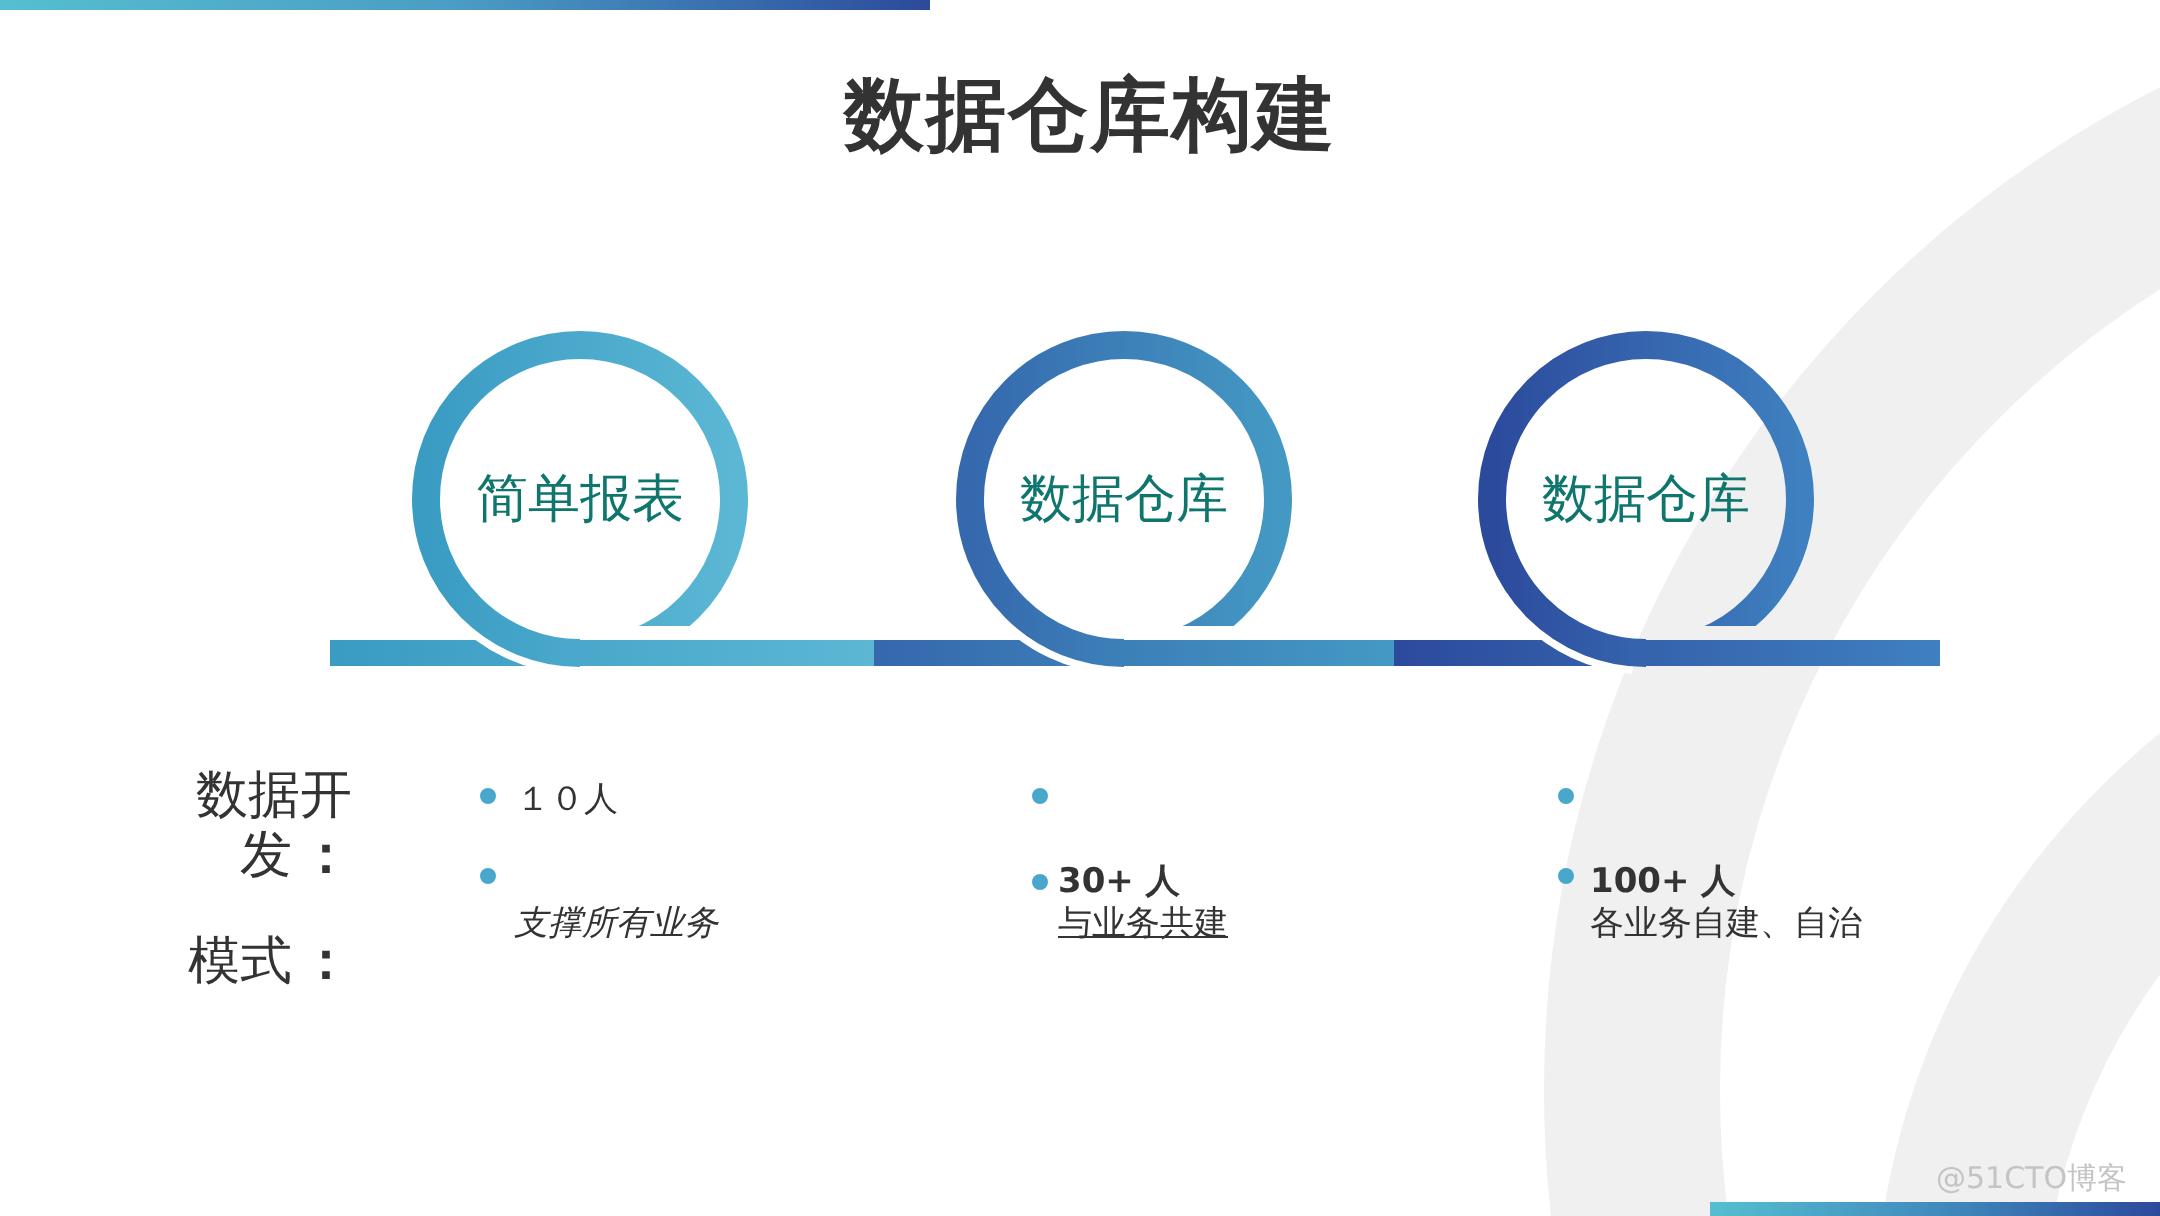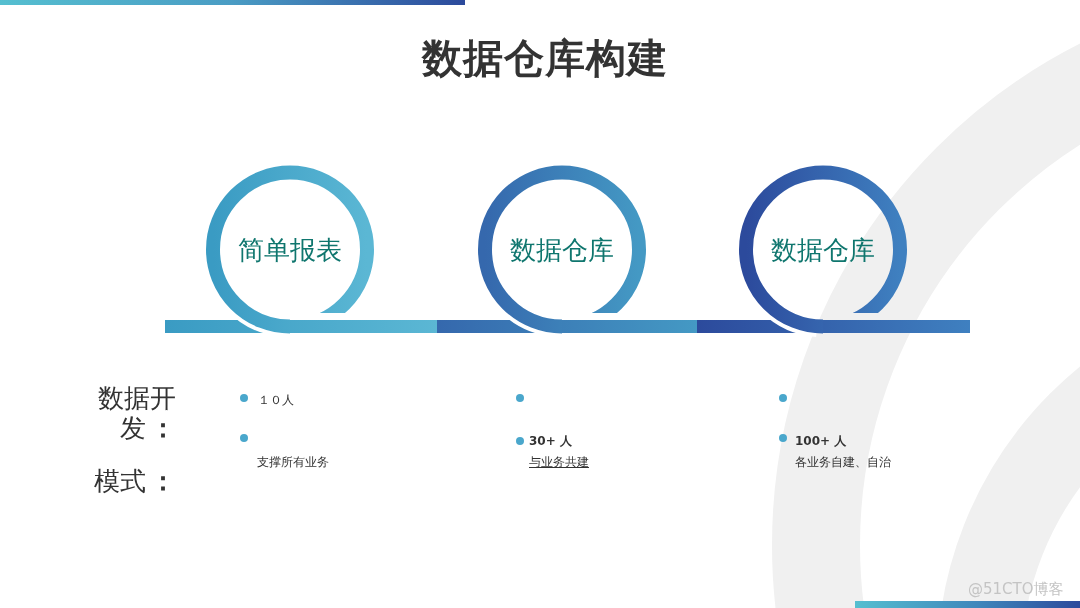--- a/index.html
+++ b/index.html
@@ -31,21 +31,21 @@
     .row-label {
       position: absolute; font-size: 26px; line-height: 30px; color: #333333;
       text-align: right; width: 120px; left: 56px;
     }
     .row-label .colon { font-weight: bold; margin-left: 4px; }
     .bullet {
       position: absolute; width: 8px; height: 8px; border-radius: 50%;
       background: #4aa7cc;
     }
     .item-text {
-      position: absolute; font-size: 12px; line-height: 22px; color: #333333;
+      position: absolute; font-size: 17px; line-height: 22px; color: #333333;
       white-space: nowrap;
       text-align: center;
     }
     .item-text.bold { font-weight: bold; margin-top: 41px; }
     .watermark {
       position: absolute; left: 968px; top: 579px; font-size: 15px; line-height: 20px;
       color: #c4c4c4; white-space: nowrap; text-align: right;
     }
   </style>
 </head>
@@ -117,21 +117,21 @@
 <div class="row-label" style="top:383px;">
   <span>数据开发</span><span class="colon">：</span>
 </div>
 <div class="row-label" style="top:466px;text-align:right;">
   <span>模式</span><span class="colon">：</span>
 </div>
 
 <div class="bullet" style="left:240px; top:394px;"></div>
 <div class="item-text" style="left:258px; top:389px;">１０人</div>
 <div class="bullet" style="left:240px; top:434px;"></div>
-<div class="item-text" style="left:257px; top:451px;">支撑所有业务</div>
+<div class="item-text" style="left:257px; top:451px;font-style:italic;">支撑所有业务</div>
 
 <div class="bullet" style="left:516px; top:394px;"></div>
 <div class="item-text bold" style="left:529px; top:389px;">30+ 人</div>
 <div class="bullet" style="left:516px; top:437px;"></div>
 <div class="item-text" style="left:529px; top:451px;text-decoration:underline;">与业务共建</div>
 
 <div class="bullet" style="left:779px; top:394px;"></div>
 <div class="item-text bold" style="left:795px; top:389px;">100+ 人</div>
 <div class="bullet" style="left:779px; top:434px;"></div>
 <div class="item-text" style="left:795px; top:451px;">各业务自建、自治</div>

